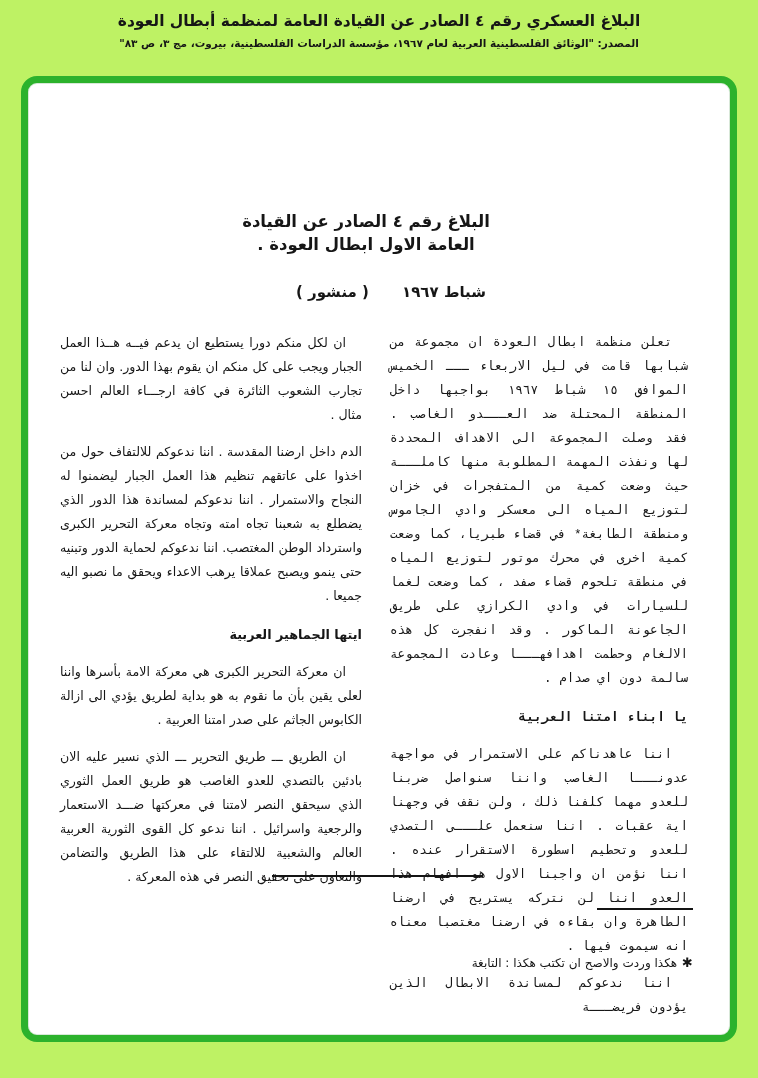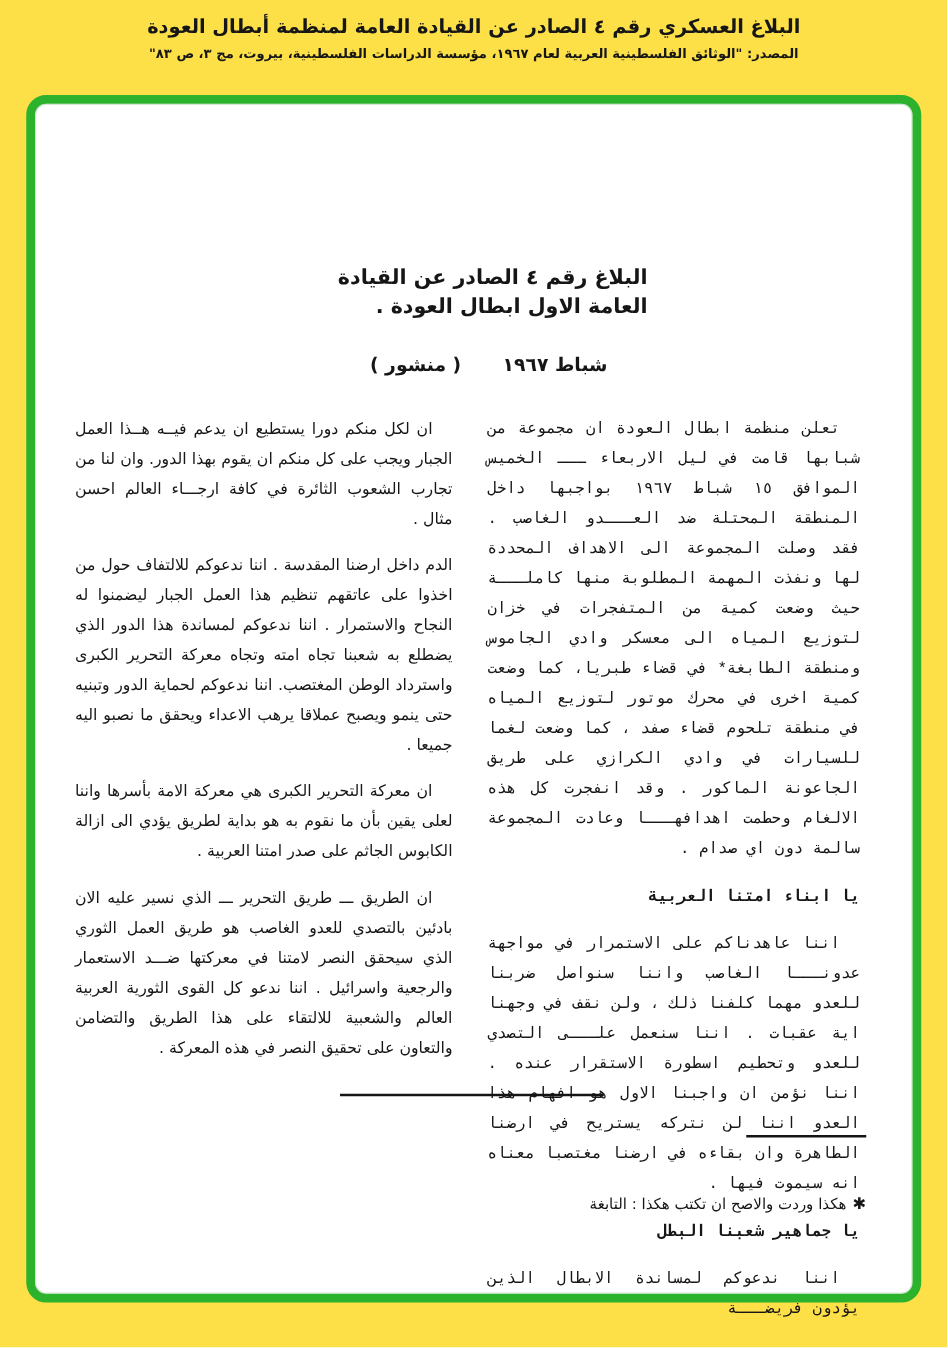--- a/index.html
+++ b/index.html
@@ -6,21 +6,21 @@
     margin: 0;
     padding: 0;
     background: #ffffff;
     font-family: "DejaVu Sans", sans-serif;
     color: #161616;
   }
   .canvas {
     position: relative;
     width: 758px;
     height: 1078px;
-    background: #fde047;
+    background: #bef264;
     overflow: hidden;
   }
 
   
   .top-header {
     position: absolute;
     top: 12px;
     left: 0;
     width: 758px;
     text-align: center;
@@ -48,24 +48,24 @@
     border: 7px solid #2cb22c;
     border-radius: 16px;
     background: #ffffff;
     box-shadow: inset 0 0 0 1px #d8e8d8;
   }
 
   
   .doc-title {
     position: absolute;
     top: 210px;
-    left: 256px;
+    left: 235px;
     width: 262px;
     direction: rtl;
-    text-align: right;
+    text-align: center;
     font-size: 16.5px;
     font-weight: bold;
     line-height: 23px;
   }
   .doc-dateline {
     position: absolute;
     top: 283px;
     left: 296px;
     width: 190px;
     direction: rtl;
@@ -150,27 +150,27 @@
 
   <div class="doc-dateline">
     <span>شباط ١٩٦٧</span>
     <span>( منشور )</span>
   </div>
 
   <div class="col col-right">
     <p class="para">تعلن منظمة ابطال العودة ان مجموعة من شبابها قامت في ليل الاربعاء ـــ الخميس الموافق ١٥ شباط ١٩٦٧ بواجبها داخل المنطقة المحتلة ضد العـــدو الغاصب . فقد وصلت المجموعة الى الاهداف المحددة لها ونفذت المهمة المطلوبة منها كاملـــة حيث وضعت كمية من المتفجرات في خزان لتوزيع المياه الى معسكر وادي الجاموس ومنطقة الطابغة* في قضاء طبريا، كما وضعت كمية اخرى في محرك موتور لتوزيع المياه في منطقة تلحوم قضاء صفد ، كما وضعت لغما للسيارات في وادي الكرازي على طريق الجاعونة الماكور . وقد انفجرت كل هذه الالغام وحطمت اهدافهـــا وعادت المجموعة سالمة دون اي صدام .</p>
     <div class="sec-heading">يا ابناء امتنا العربية</div>
     <p class="para">اننا عاهدناكم على الاستمرار في مواجهة عدونـــا الغاصب واننا سنواصل ضربنا للعدو مهما كلفنا ذلك ، ولن نقف في وجهنا اية عقبات . اننا سنعمل علـــى التصدي للعدو وتحطيم اسطورة الاستقرار عنده . اننا نؤمن ان واجبنا الاول هو افهام هذا العدو اننا لن نتركه يستريح في ارضنا الطاهرة وان بقاءه في ارضنا مغتصبا معناه انه سيموت فيها .</p>
-    <div class="sec-heading">يا جماهير شعبنا البطل</div>
     <p class="para">اننا ندعوكم لمساندة الابطال الذين يؤدون فريضـــة</p>
   </div>
 
   <div class="col col-left">
     <p class="para">ان لكل منكم دورا يستطيع ان يدعم فيــه هــذا العمل الجبار ويجب على كل منكم ان يقوم بهذا الدور. وان لنا من تجارب الشعوب الثائرة في كافة ارجـــاء العالم احسن مثال .</p>
     <p class="para no-indent">الدم داخل ارضنا المقدسة . اننا ندعوكم للالتفاف حول من اخذوا على عاتقهم تنظيم هذا العمل الجبار ليضمنوا له النجاح والاستمرار . اننا ندعوكم لمساندة هذا الدور الذي يضطلع به شعبنا تجاه امته وتجاه معركة التحرير الكبرى واسترداد الوطن المغتصب. اننا ندعوكم لحماية الدور وتبنيه حتى ينمو ويصبح عملاقا يرهب الاعداء ويحقق ما نصبو اليه جميعا .</p>
+    <div class="sec-heading">ايتها الجماهير العربية</div>
     <p class="para">ان معركة التحرير الكبرى هي معركة الامة بأسرها واننا لعلى يقين بأن ما نقوم به هو بداية لطريق يؤدي الى ازالة الكابوس الجاثم على صدر امتنا العربية .</p>
     <p class="para">ان الطريق ـــ طريق التحرير ـــ الذي نسير عليه الان بادئين بالتصدي للعدو الغاصب هو طريق العمل الثوري الذي سيحقق النصر لامتنا في معركتها ضـــد الاستعمار والرجعية واسرائيل . اننا ندعو كل القوى الثورية العربية العالم والشعبية للالتقاء على هذا الطريق والتضامن والتعاون على تحقيق النصر في هذه المعركة .</p>
   </div>
 
   <div class="end-divider"></div>
 
   <div class="footnote-sep"></div>
   <div class="footnote">
     <span class="fn-star">✱</span><span>هكذا وردت والاصح ان تكتب هكذا : التابغة</span>
   </div>

